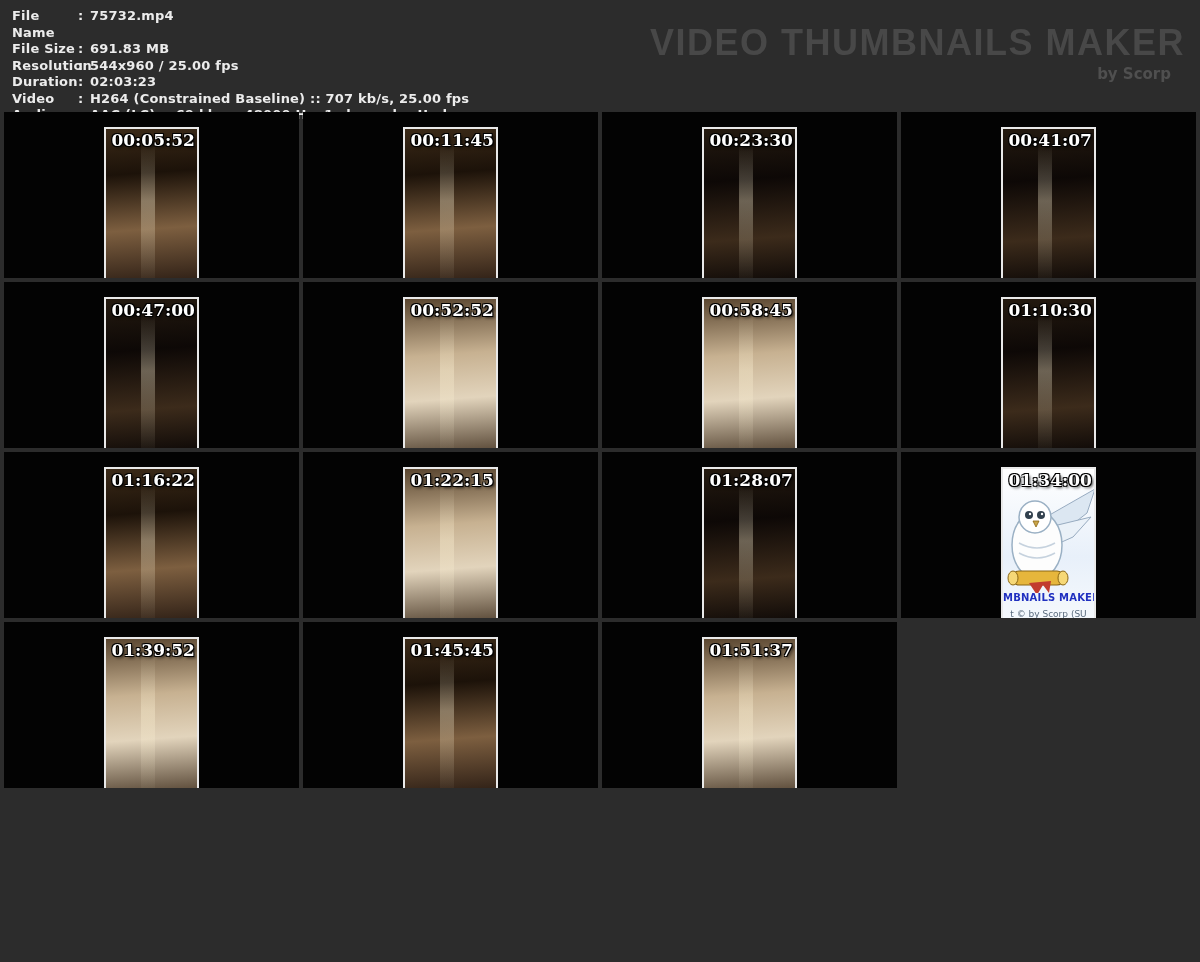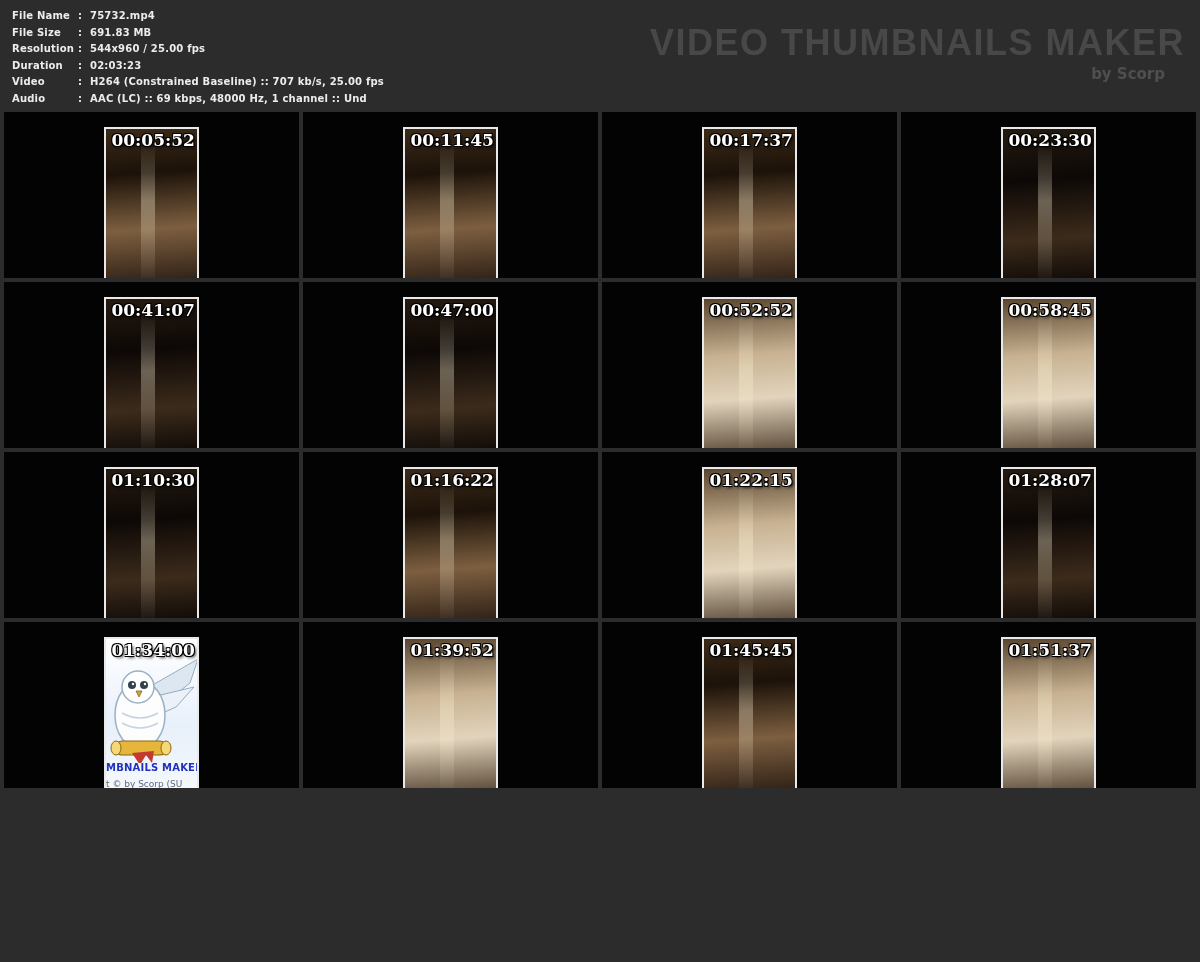--- a/index.html
+++ b/index.html
@@ -9,37 +9,37 @@
     overflow: hidden;
     font-family: "DejaVu Sans", "Liberation Sans", sans-serif;
     position: relative;
   }
 
   
   .header { position: relative; height: 108px; }
   .meta { position: absolute; top: 8px; left: 12px; }
   .meta-row {
     display: flex;
-    font-size: 10px; font-weight: bold;
+    font-size: 13px; font-weight: bold;
     color: #ececec; line-height: 16.5px;
     letter-spacing: 0.2px;
   }
   .meta-label { width: 66px; flex: none; }
   .meta-sep   { width: 12px; flex: none; text-align: left; }
   .meta-value { white-space: nowrap; }
 
   .brand { position: absolute; top: 22px; right: 15px; text-align: right; }
   .brand-title {
     font-family: "Liberation Sans", sans-serif;
     font-size: 36px; font-weight: bold;
     color: #484848; letter-spacing: 1.5px; white-space: nowrap;
   }
   .brand-sub {
     font-size: 15px; font-weight: bold;
-    color: #4f4f4f; margin-top: 1px; margin-right: 20px;
+    color: #4f4f4f; margin-top: 1px; margin-right: 14px;
   }
 
   
   .grid {
     display: grid;
     grid-template-columns: repeat(4, 295px);
     grid-auto-rows: 166px;
     gap: 4px;
     padding: 4px;
   }
@@ -96,21 +96,21 @@
   .logo-art { position: absolute; inset: 0; }
   .logo-art svg { position: absolute; top: 14px; left: -4px; }
   .logo-line1 {
     position: absolute; bottom: 26px; left: 0; right: 0;
     text-align: center; white-space: nowrap;
     font-size: 10px; font-weight: bold;
     color: #2030c0; letter-spacing: 0.2px;
   }
   .logo-line2 {
     position: absolute; bottom: 10px; left: 0; right: 0;
-    text-align: left; white-space: nowrap;
+    text-align: center; white-space: nowrap;
     font-size: 9px; color: #5a6b7d;
   }
 </style>
 </head>
 <body>
 
 <div class="header">
   <div class="meta" id="meta">
   <div class="meta-row">
     <span class="meta-label">File Name</span>
@@ -160,25 +160,20 @@
       <span class="ts">00:05:52</span>
     </div>
   </div>
 
   <div class="cell">
     <div class="thumb shade-medium">
       <span class="ts">00:11:45</span>
     </div>
   </div>
 
-  <div class="cell">
-    <div class="thumb shade-medium">
-      <span class="ts">00:17:37</span>
-    </div>
-  </div>
 
   <div class="cell">
     <div class="thumb shade-dark">
       <span class="ts">00:23:30</span>
     </div>
   </div>
 
 
 
   <div class="cell">

